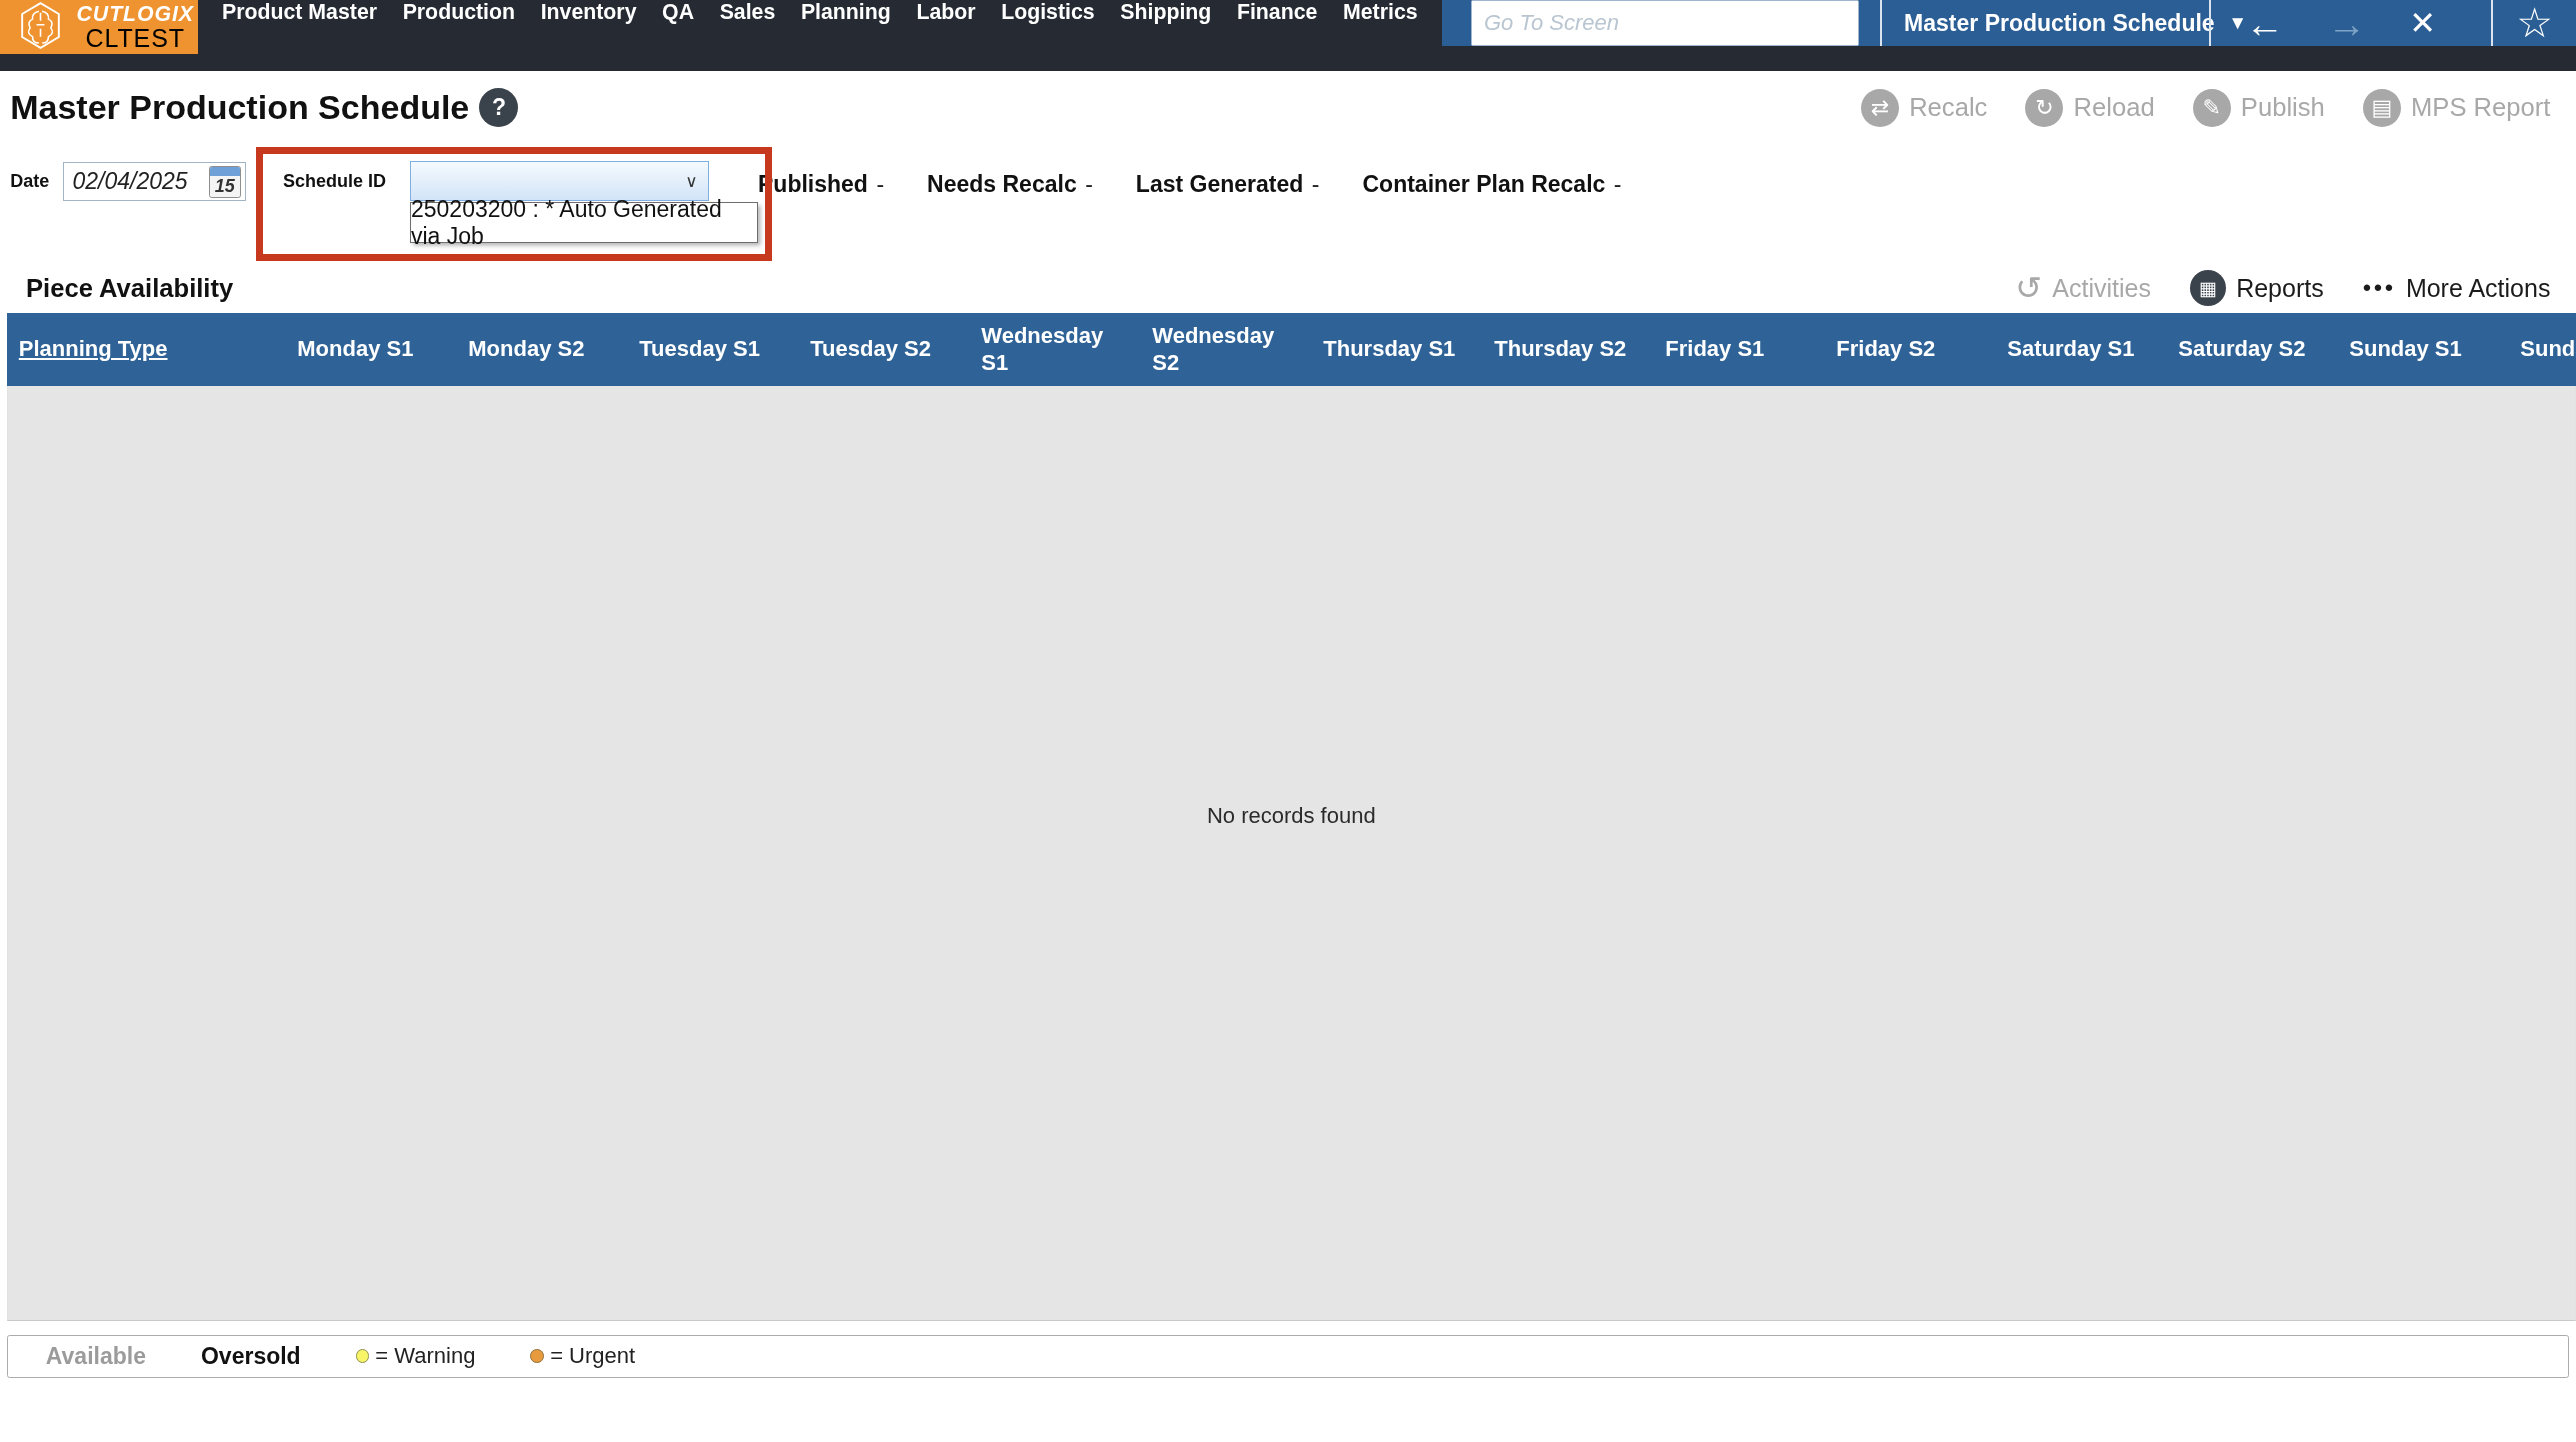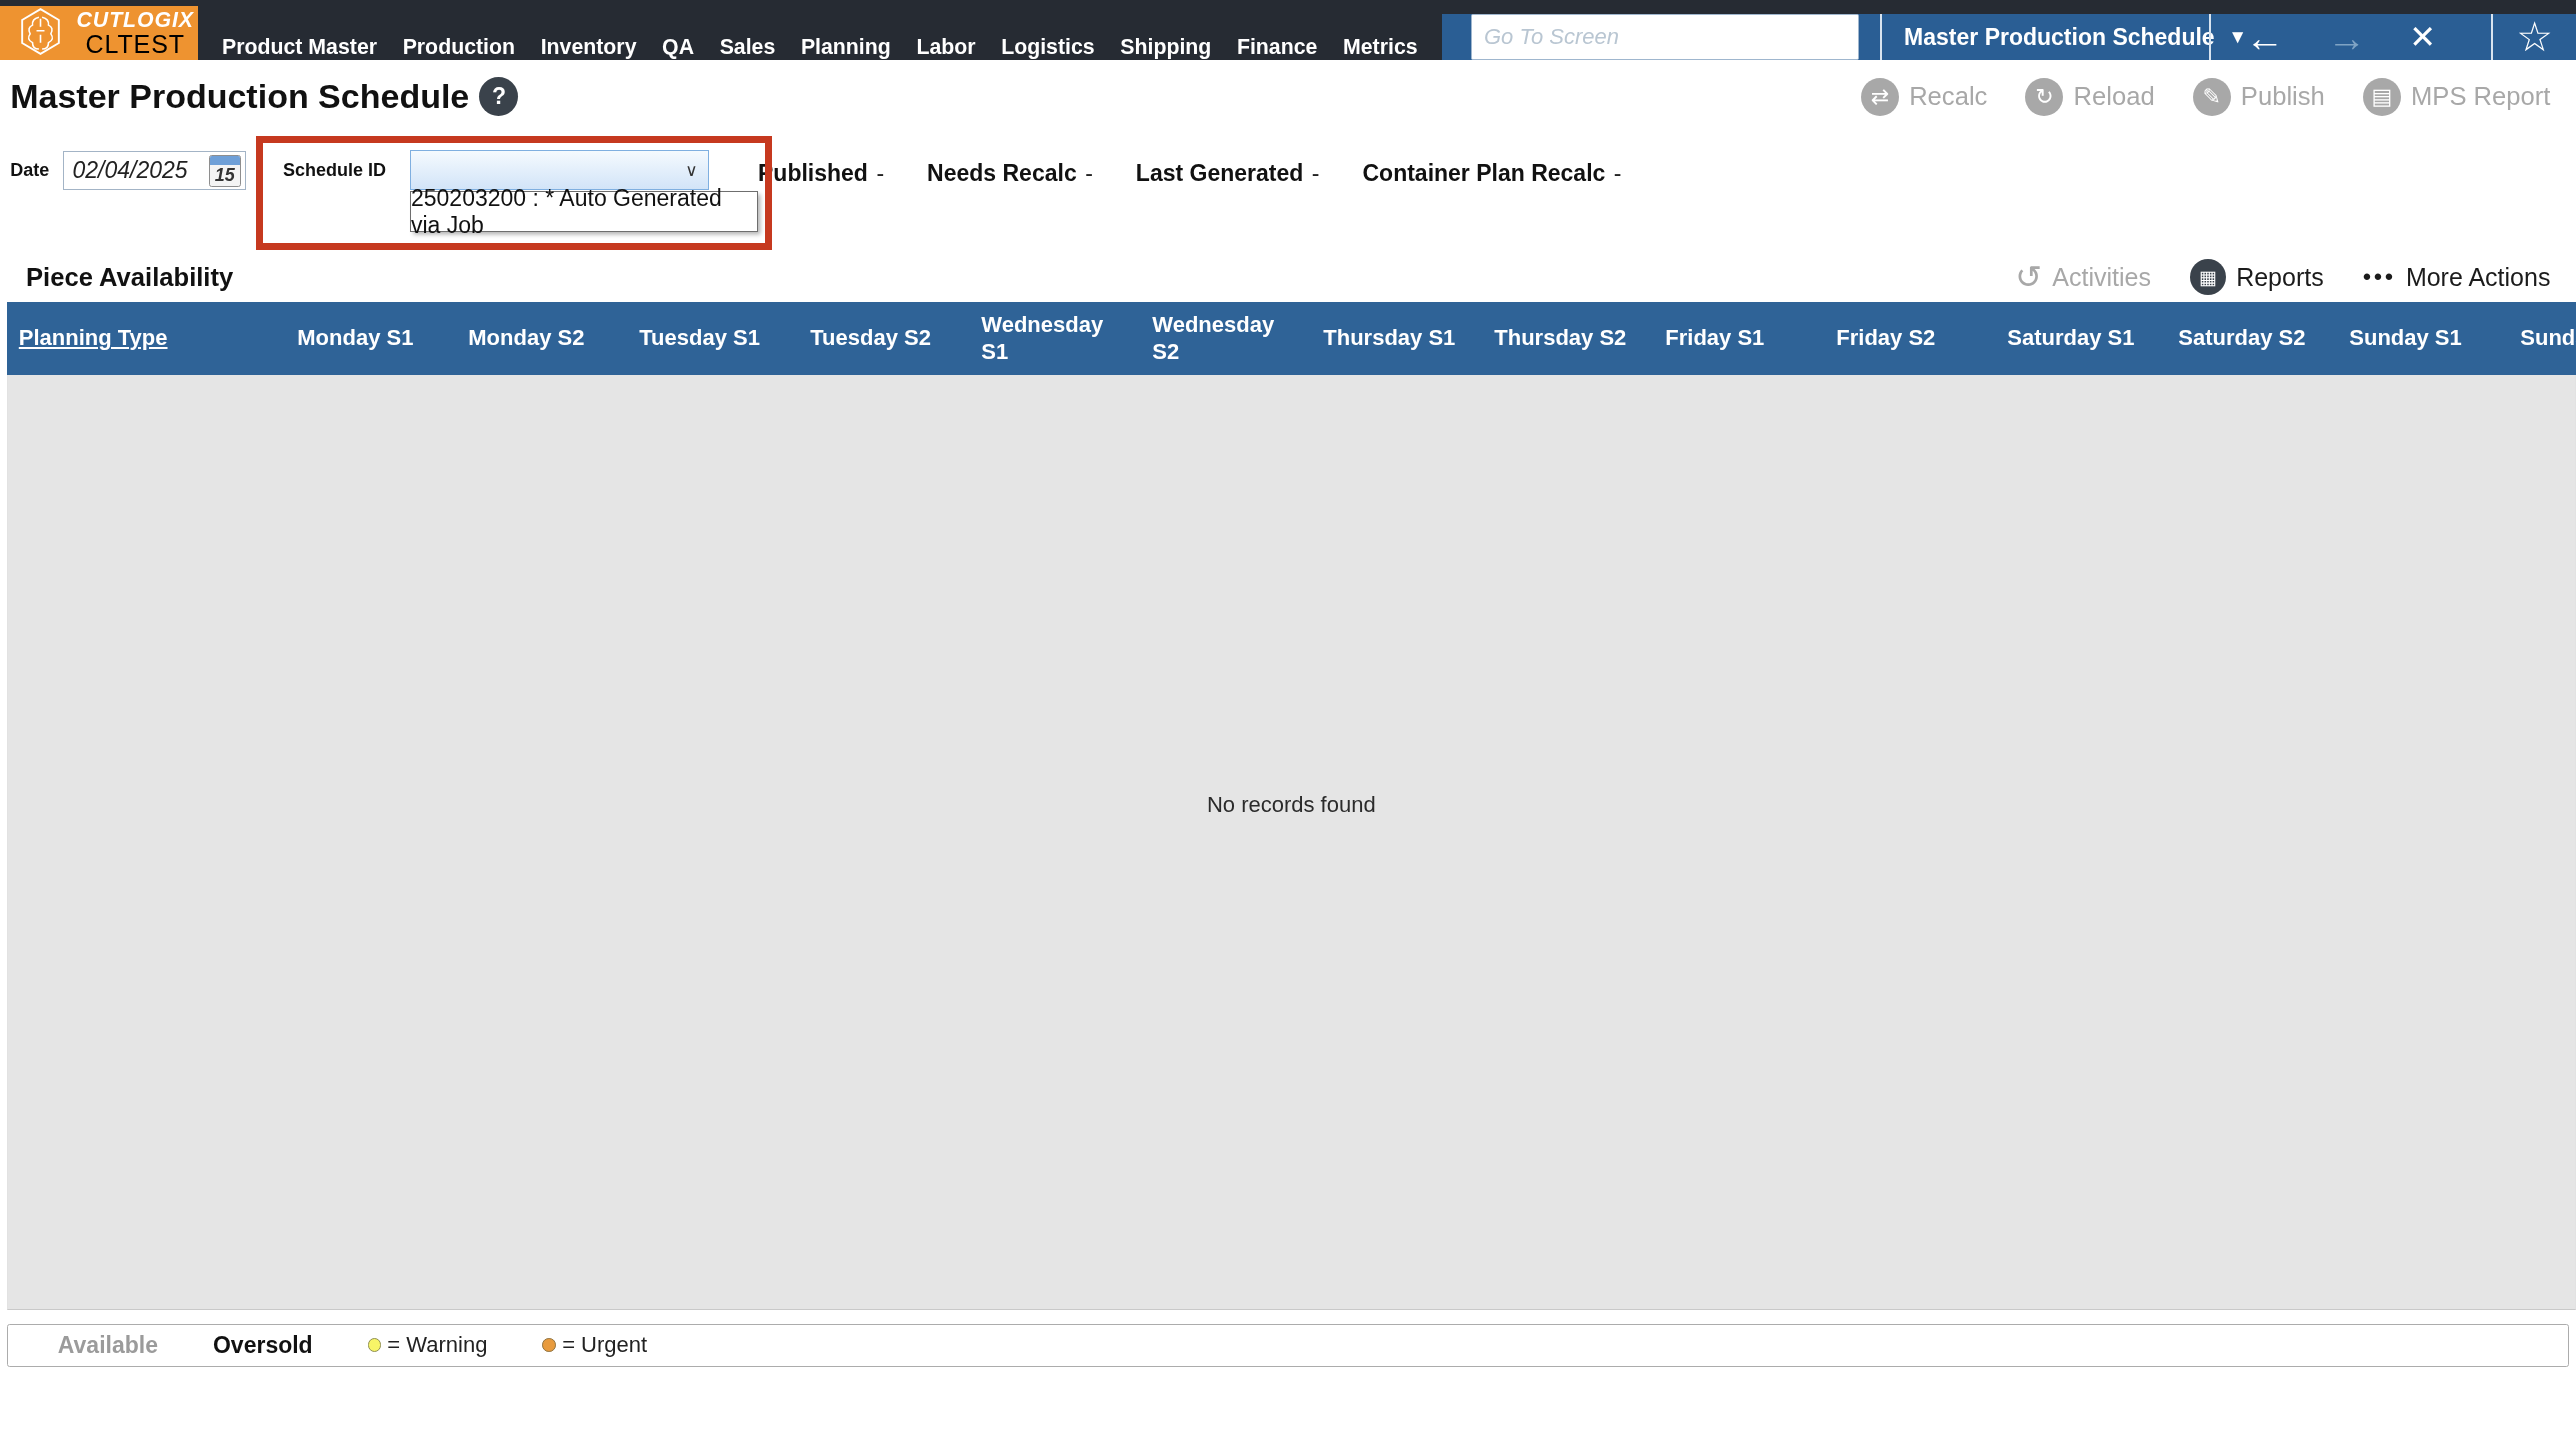--- a/index.html
+++ b/index.html
@@ -1,21 +1,21 @@
 <!DOCTYPE html>
 <html style="font-size:13.7px"><head>
 <meta charset="utf-8">
 <style>
   * { margin:0; padding:0; box-sizing:border-box; }
   html,body { background:#fff; }
   body { font-family:"Liberation Sans", sans-serif; }
   .app { position:relative; width:2576px; height:1442px; background:#fff; overflow:hidden; }
 
   
-  .topbar { height:60px; background:#262B33; display:flex; align-items:flex-end; }
+  .topbar { height:71px; background:#262B33; display:flex; align-items:flex-start; }
   .logo { width:198px; flex:0 0 198px; background:#EE9330; display:flex; align-items:center; gap:10.2px; padding-left:15.4px; cursor:pointer; }
   .logo-text { display:flex; flex-direction:column; align-items:center; line-height:1.05; }
   .brand-name { color:#fff; font-size:21.3px; font-weight:700; font-style:italic; letter-spacing:0.9px; }
   .brand-env { color:#000000; font-size:25px; font-weight:400; letter-spacing:0.9px; }
   .nav { flex:1; display:flex; align-items:center; gap:25.6px; margin-left:24px; overflow:hidden; }
   .nav-item { background:none; border:none; color:#fff; font-size:21.3px; font-weight:700; font-family:inherit; white-space:nowrap; cursor:pointer; }
   .top-right { flex:0 0 1134px; background:#2A5E94; display:flex; align-items:center; padding-left:29px; }
   .goto-input { width:388px; height:46px; border:0.9px solid #9FB6CE; border-radius:1.7px; font-size:22px; padding:0 12px; color:#333; font-family:inherit; }
   .goto-input::placeholder { color:#B9C6D2; font-style:italic; }
   .vsep { width:2.6px; align-self:stretch; background:#D9E4EF; margin-left:20.5px; }
@@ -73,21 +73,21 @@
 
   
   .grid { margin-left:6.8px; width:2569px; overflow:hidden; }
   .thead { display:flex; background:#2F6397; height:73px; width:2680px; }
   .th { flex:0 0 171px; padding:0 25.6px 0 8.5px; color:#fff; font-size:22px; font-weight:700; display:flex; align-items:center; line-height:1.2; }
   .th:first-child { flex:0 0 282px; padding-left:12px;text-decoration:underline; }
   .tbody { position:relative; height:935px; width:2569px; border-left:0.9px solid #E2E2E2; border-right:0.9px solid #E2E2E2; border-bottom:0.9px solid #C9C9C9; background:#e5e5e5; }
   .empty-msg { position:absolute; left:0; right:0; top:417px; text-align:center; font-size:22px; color:#2b2b2b; }
 
   
-  .legend { margin:13.7px 6.8px 0; height:43px; border:0.9px solid #ACACAC; border-radius:2.6px; display:flex; align-items:center; padding-left:50px; gap:55px; background:#fff; }
+  .legend { margin:13.7px 6.8px 0; height:43px; border:0.9px solid #ACACAC; border-radius:2.6px; display:flex; align-items:center; padding-left:38px; gap:55px; background:#fff; }
   .lg-available { color:#9B9B9B; font-weight:700; font-size:23px; }
   .lg-oversold { color:#111; font-weight:700; font-size:23px; }
   .lg-item { display:flex; align-items:center; gap:6px; font-size:22px; color:#222; }
   .dot { width:13.7px; height:13.7px; border-radius:50%; }
   .dot.warning { background:#F7F467; border:1.7px solid #8F8F52; }
   .dot.urgent { background:#E89B3E; border:1.7px solid #8F7340; }
 </style>
 </head>
 <body>
 

